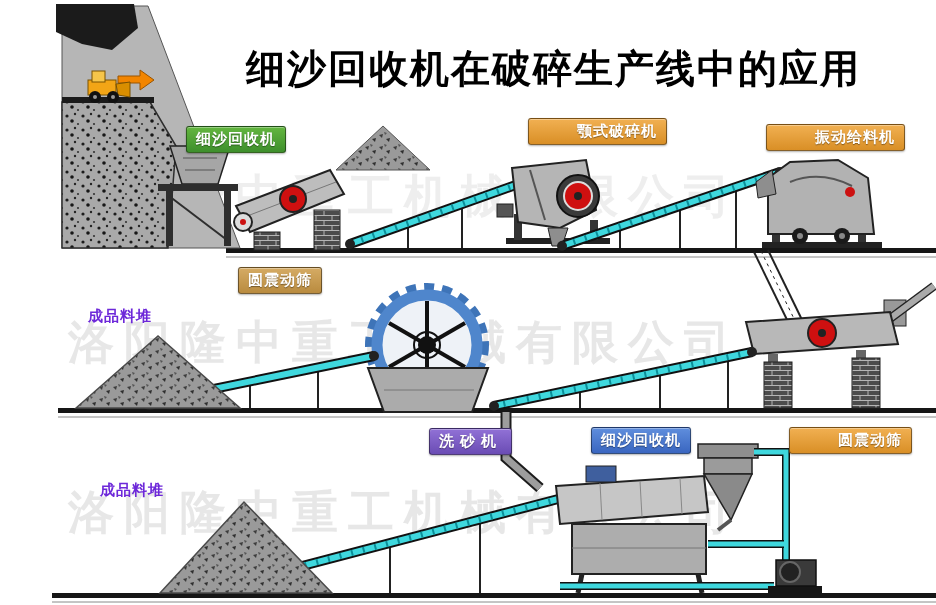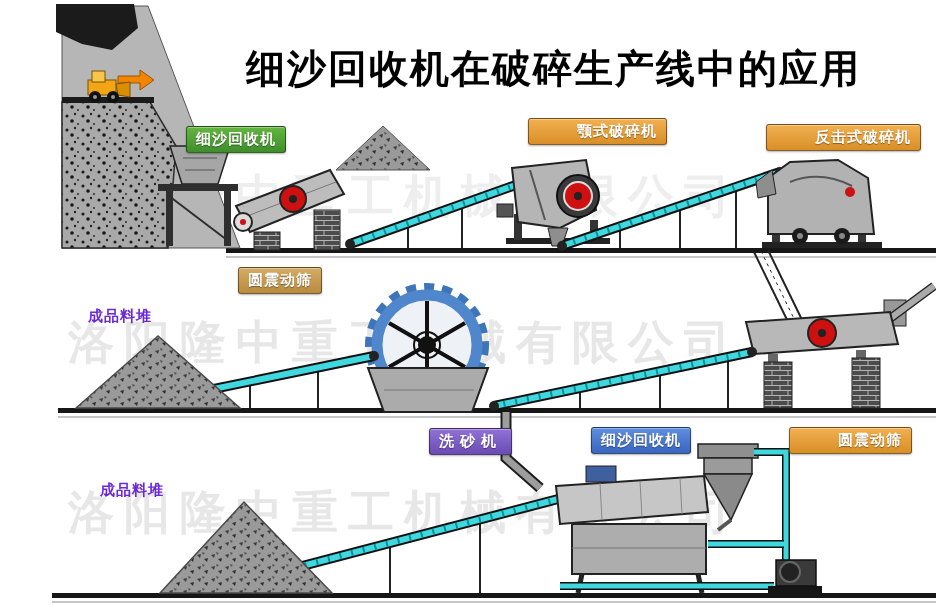--- a/index.html
+++ b/index.html
@@ -252,21 +252,21 @@
     <circle cx="790" cy="572" r="10" fill="#222" stroke="#666" stroke-width="2"></circle>
   </g>
 
   <polygon points="160,593 244,502 332,593" fill="url(#rubble)" stroke="#4a4a4a" stroke-width="1.5"></polygon>
 </svg>
 
 <h1 class="title">细沙回收机在破碎生产线中的应用</h1>
 
 <div class="badge green" style="left:186px;top:126px">细沙回收机</div>
 <div class="badge orange" style="left:528px;top:118px">颚式破碎机</div>
-<div class="badge orange" style="left:766px;top:124px">反击式破碎机</div>
+<div class="badge orange" style="left:766px;top:124px">振动给料机</div>
 <div class="badge tan" style="left:238px;top:267px">圆震动筛</div>
 <div class="plain-label" style="left:88px;top:307px">成品料堆</div>
 <div class="badge purple" style="left:393px;top:428px;letter-spacing:6px">洗砂机</div>
 <div class="badge blue" style="left:591px;top:427px">细沙回收机</div>
 <div class="badge orange" style="left:789px;top:427px">圆震动筛</div>
 <div class="plain-label" style="left:100px;top:481px">成品料堆</div>
 
 </div>
 
 </body></html>

